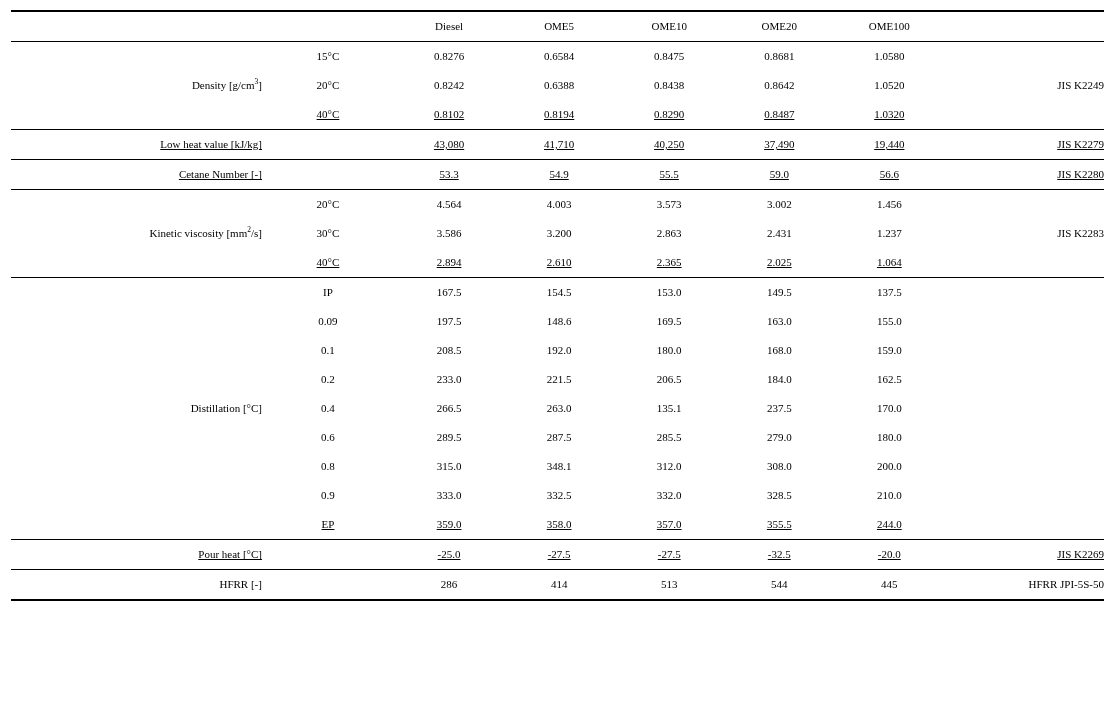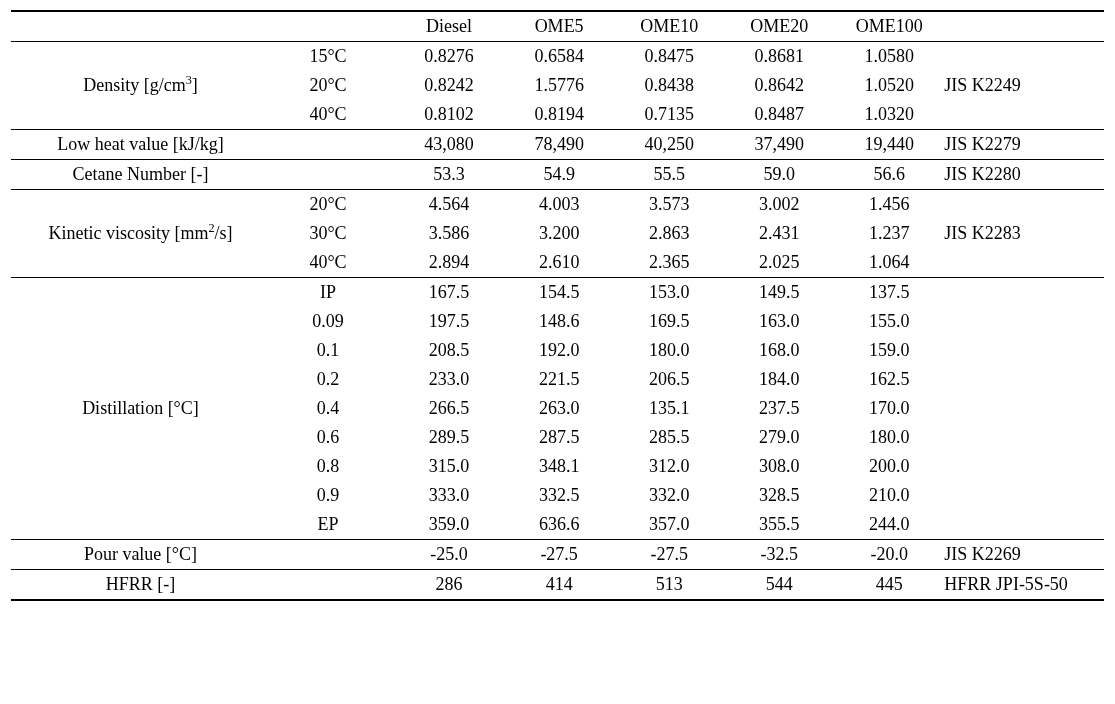--- a/index.html
+++ b/index.html
@@ -18,50 +18,50 @@
     position: relative;
     width: 1115px;
     height: 704px;
     padding: 0;
     box-sizing: border-box;
   }
   table.fuel-table {
     border-collapse: collapse;
     width: 1093px;
     margin: 10px 11px 0 11px;
-    font-size: 18px;
+    font-size: 11px;
     table-layout: fixed;
   }
   table.fuel-table td,
   table.fuel-table th {
     padding: 0;
     font-weight: normal;
     vertical-align: middle;
     height: 29px;
     line-height: 29px;
   }
   
   col.c-prop   { width: 228px; }
   col.c-cond   { width: 120px; }
   col.c-val    { width: 100px; }
   col.c-std    { width: 145px; }
 
   .rule-top    { border-top: 2.2px solid #000; }
   .rule-bottom { border-bottom: 2.2px solid #000; margin-top: 35px; }
   .rule-head   { border-bottom: 1.1px solid #000; }
-  .rule-thin   { border-bottom: 1.1px solid #000; }
+  .rule-thin   { border-bottom: 1.1px solid #000; text-decoration: underline; }
 
   .prop {
-    text-align: center;
+    text-align: right;
     padding-left: 8px !important;
   }
   .cond, .val, .std, .hdr {
     text-align: center;
   }
-  .std { text-align: left; }
+  .std { text-align: right; }
   .hdr { text-align: center; }
 
   sup {
     font-size: 0.68em;
     vertical-align: super;
     line-height: 0;
   }
 </style>
 </head>
 <body>
@@ -97,38 +97,38 @@
           <td class="val">0.8276</td>
           <td class="val">0.6584</td>
           <td class="val">0.8475</td>
           <td class="val">0.8681</td>
           <td class="val">1.0580</td>
           <td class="std" rowspan="3">JIS K2249</td>
         </tr>
         <tr>
           <td class="cond">20°C</td>
           <td class="val">0.8242</td>
-          <td class="val">1.5776</td>
+          <td class="val">0.6388</td>
           <td class="val">0.8438</td>
           <td class="val">0.8642</td>
           <td class="val">1.0520</td>
         </tr>
         <tr class="rule-thin">
           <td class="cond">40°C</td>
           <td class="val">0.8102</td>
           <td class="val">0.8194</td>
-          <td class="val">0.7135</td>
+          <td class="val">0.8290</td>
           <td class="val">0.8487</td>
           <td class="val">1.0320</td>
         </tr>
         <tr class="rule-thin">
           <td class="prop" rowspan="1">Low heat value [kJ/kg]</td>
           <td class="cond"></td>
           <td class="val">43,080</td>
-          <td class="val">78,490</td>
+          <td class="val">41,710</td>
           <td class="val">40,250</td>
           <td class="val">37,490</td>
           <td class="val">19,440</td>
           <td class="std" rowspan="1">JIS K2279</td>
         </tr>
         <tr class="rule-thin">
           <td class="prop" rowspan="1">Cetane Number [-]</td>
           <td class="cond"></td>
           <td class="val">53.3</td>
           <td class="val">54.9</td>
@@ -225,27 +225,27 @@
           <td class="cond">0.9</td>
           <td class="val">333.0</td>
           <td class="val">332.5</td>
           <td class="val">332.0</td>
           <td class="val">328.5</td>
           <td class="val">210.0</td>
         </tr>
         <tr class="rule-thin">
           <td class="cond">EP</td>
           <td class="val">359.0</td>
-          <td class="val">636.6</td>
+          <td class="val">358.0</td>
           <td class="val">357.0</td>
           <td class="val">355.5</td>
           <td class="val">244.0</td>
         </tr>
         <tr class="rule-thin">
-          <td class="prop" rowspan="1">Pour value [°C]</td>
+          <td class="prop" rowspan="1">Pour heat [°C]</td>
           <td class="cond"></td>
           <td class="val">-25.0</td>
           <td class="val">-27.5</td>
           <td class="val">-27.5</td>
           <td class="val">-32.5</td>
           <td class="val">-20.0</td>
           <td class="std" rowspan="1">JIS K2269</td>
         </tr>
         <tr class="rule-bottom">
           <td class="prop" rowspan="1">HFRR [-]</td>

